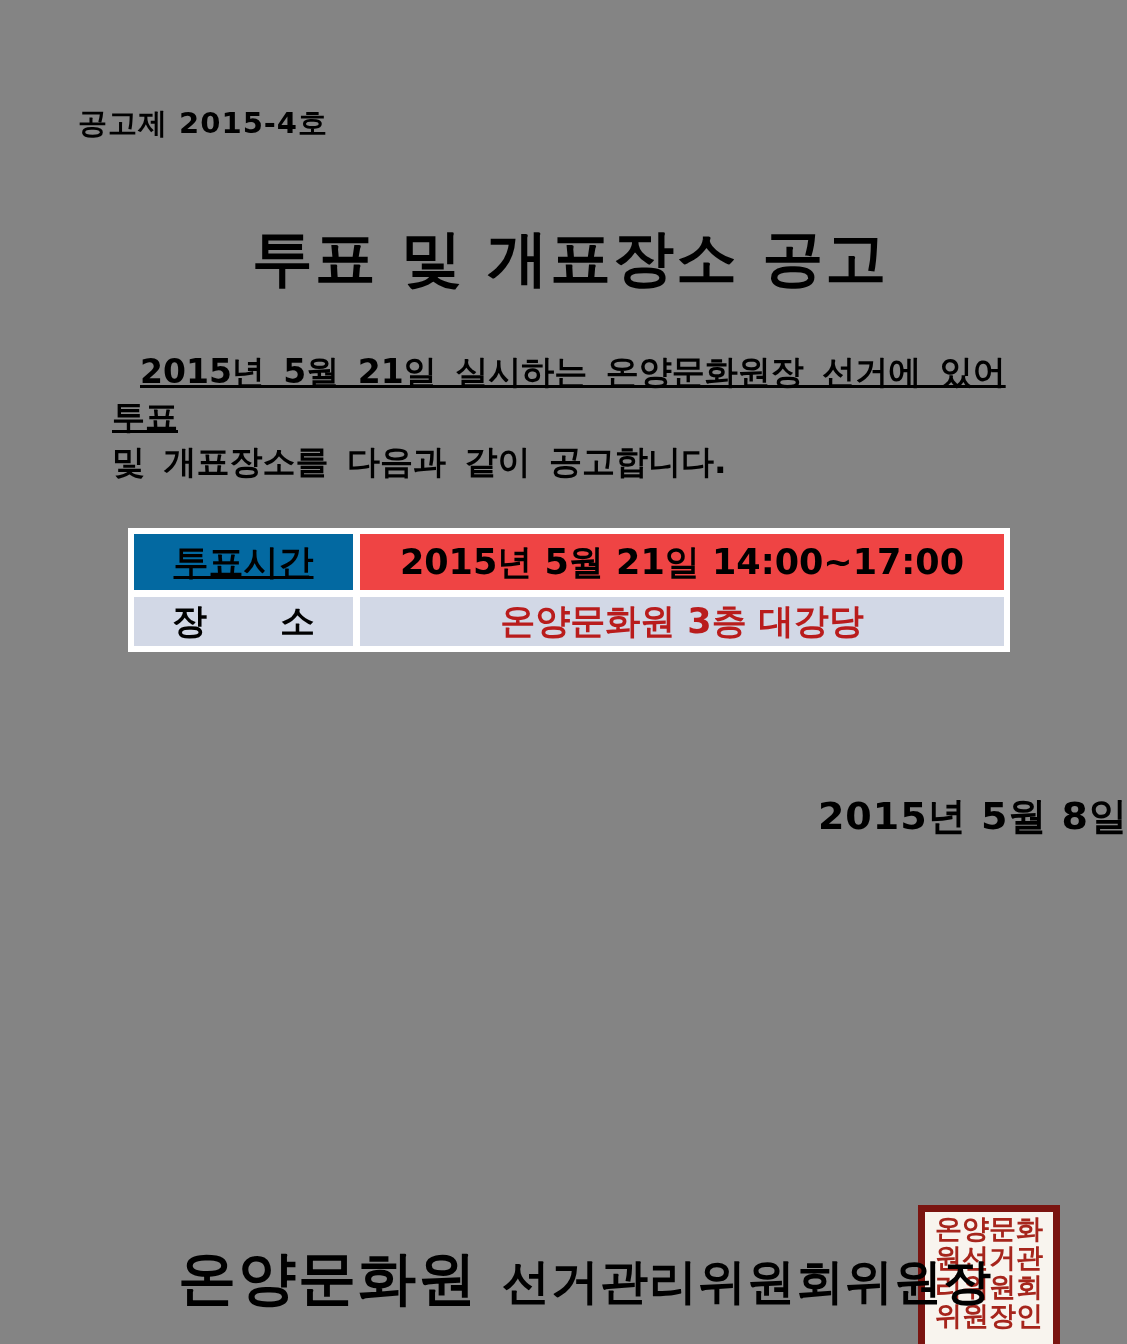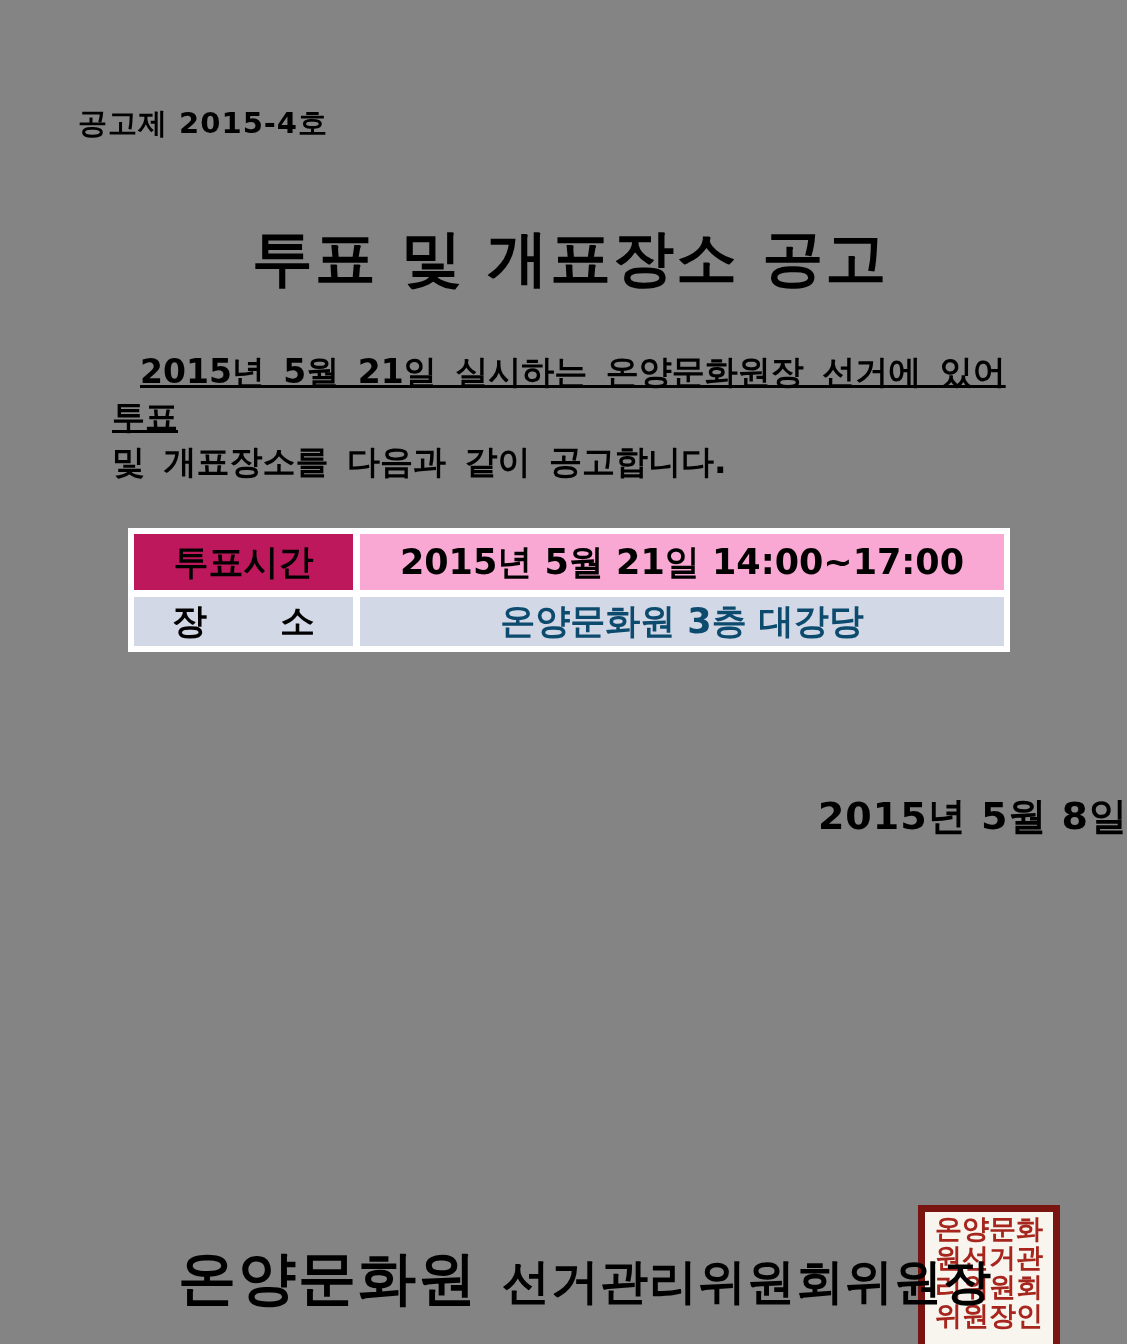--- a/index.html
+++ b/index.html
@@ -124,24 +124,24 @@
   <div class="doc-number">공고제 2015-4호</div>
 
   <h1 class="title">투표 및 개표장소 공고</h1>
 
   <div class="body-par">
     <div class="body-line indent">2015년 5월 21일 실시하는 온양문화원장 선거에 있어 투표</div>
     <div class="body-line">및 개표장소를 다음과 같이 공고합니다.</div>
   </div>
 
   <div class="info-table">
-    <div class="cell row0" style="background: #be185d; color: rgb(0, 0, 0);">투표시간</div>
-    <div class="cell row0" style="background: #f9a8d4; color: rgb(0, 0, 0);">2015년 5월 21일 14:00~17:00</div>
+    <div class="cell row0" style="background: #0369a1; color: rgb(0, 0, 0); text-decoration: underline;">투표시간</div>
+    <div class="cell row0" style="background: #ef4444; color: rgb(0, 0, 0);">2015년 5월 21일 14:00~17:00</div>
     <div class="cell row1" style="background: rgb(210, 216, 230); color: rgb(0, 0, 0);">장&nbsp;&nbsp;&nbsp;&nbsp;&nbsp;&nbsp;소</div>
-    <div class="cell row1" style="background: rgb(210, 216, 230); color: #0c4a6e;">온양문화원 3층 대강당</div>
+    <div class="cell row1" style="background: rgb(210, 216, 230); color: #b91c1c;">온양문화원 3층 대강당</div>
   </div>
 
   <div class="date-line">2015년 5월 8일</div>
 
   <div class="signature">
     <span class="org">온양문화원</span><span class="role">선거관리위원회위원장</span>
   </div>
 
   <div class="seal" style="background: rgb(248, 244, 238); border-color: rgb(122, 20, 16);">
     <div class="seal-text" style="color: rgb(166, 37, 28);">온양문화원선거관리위원회위원장인</div>

